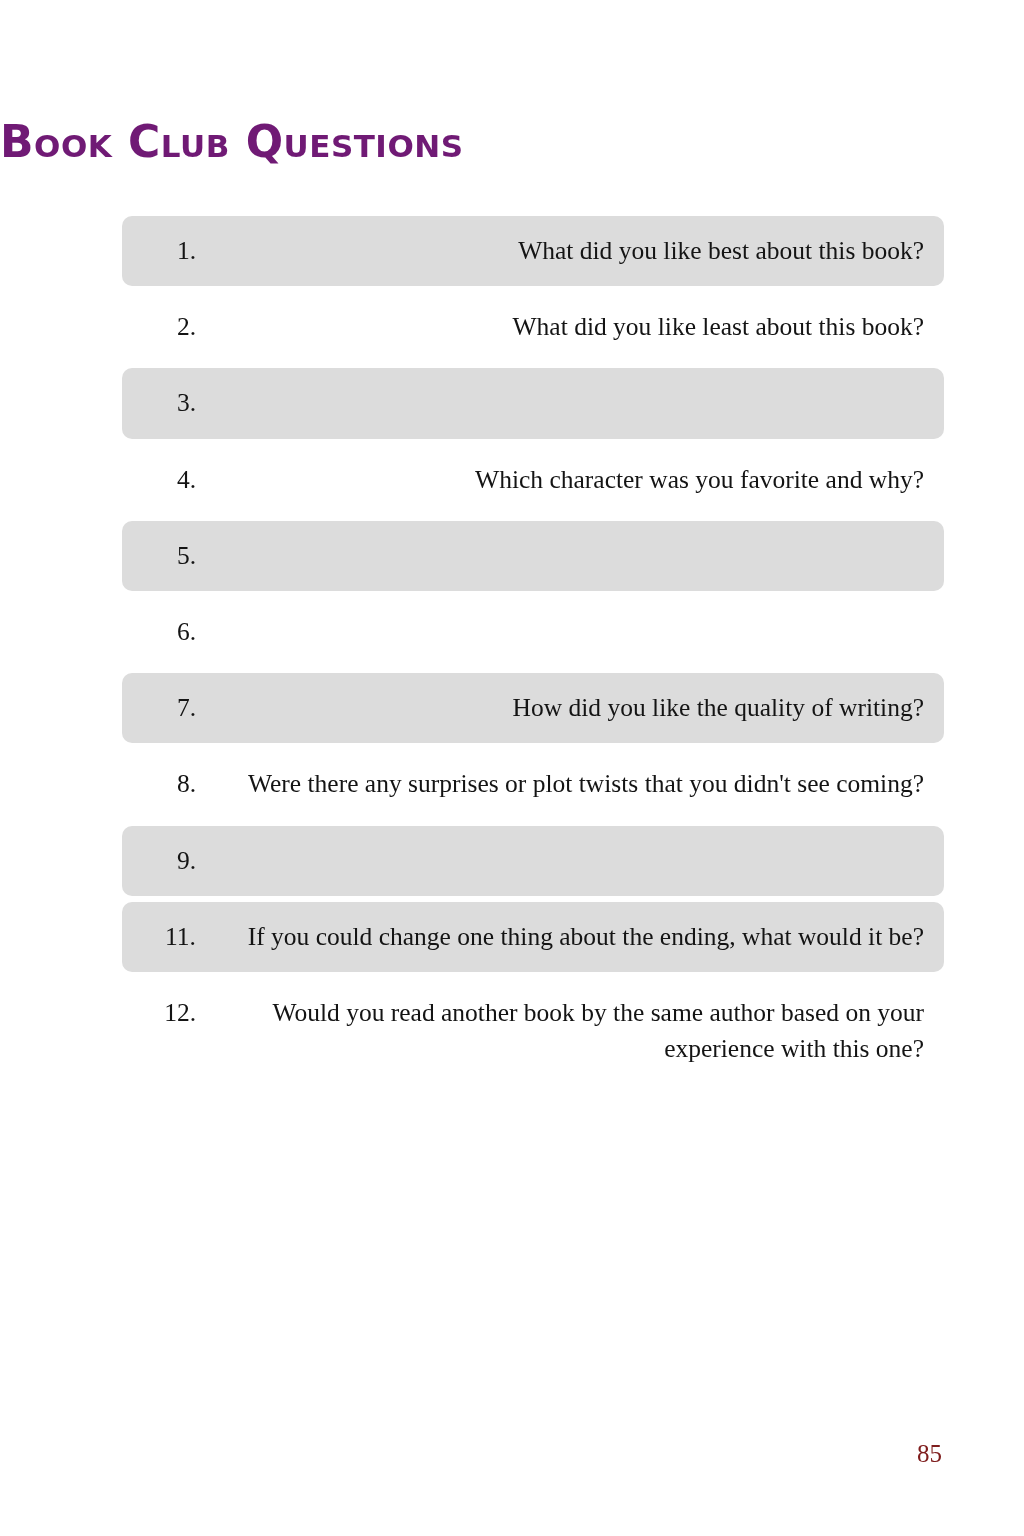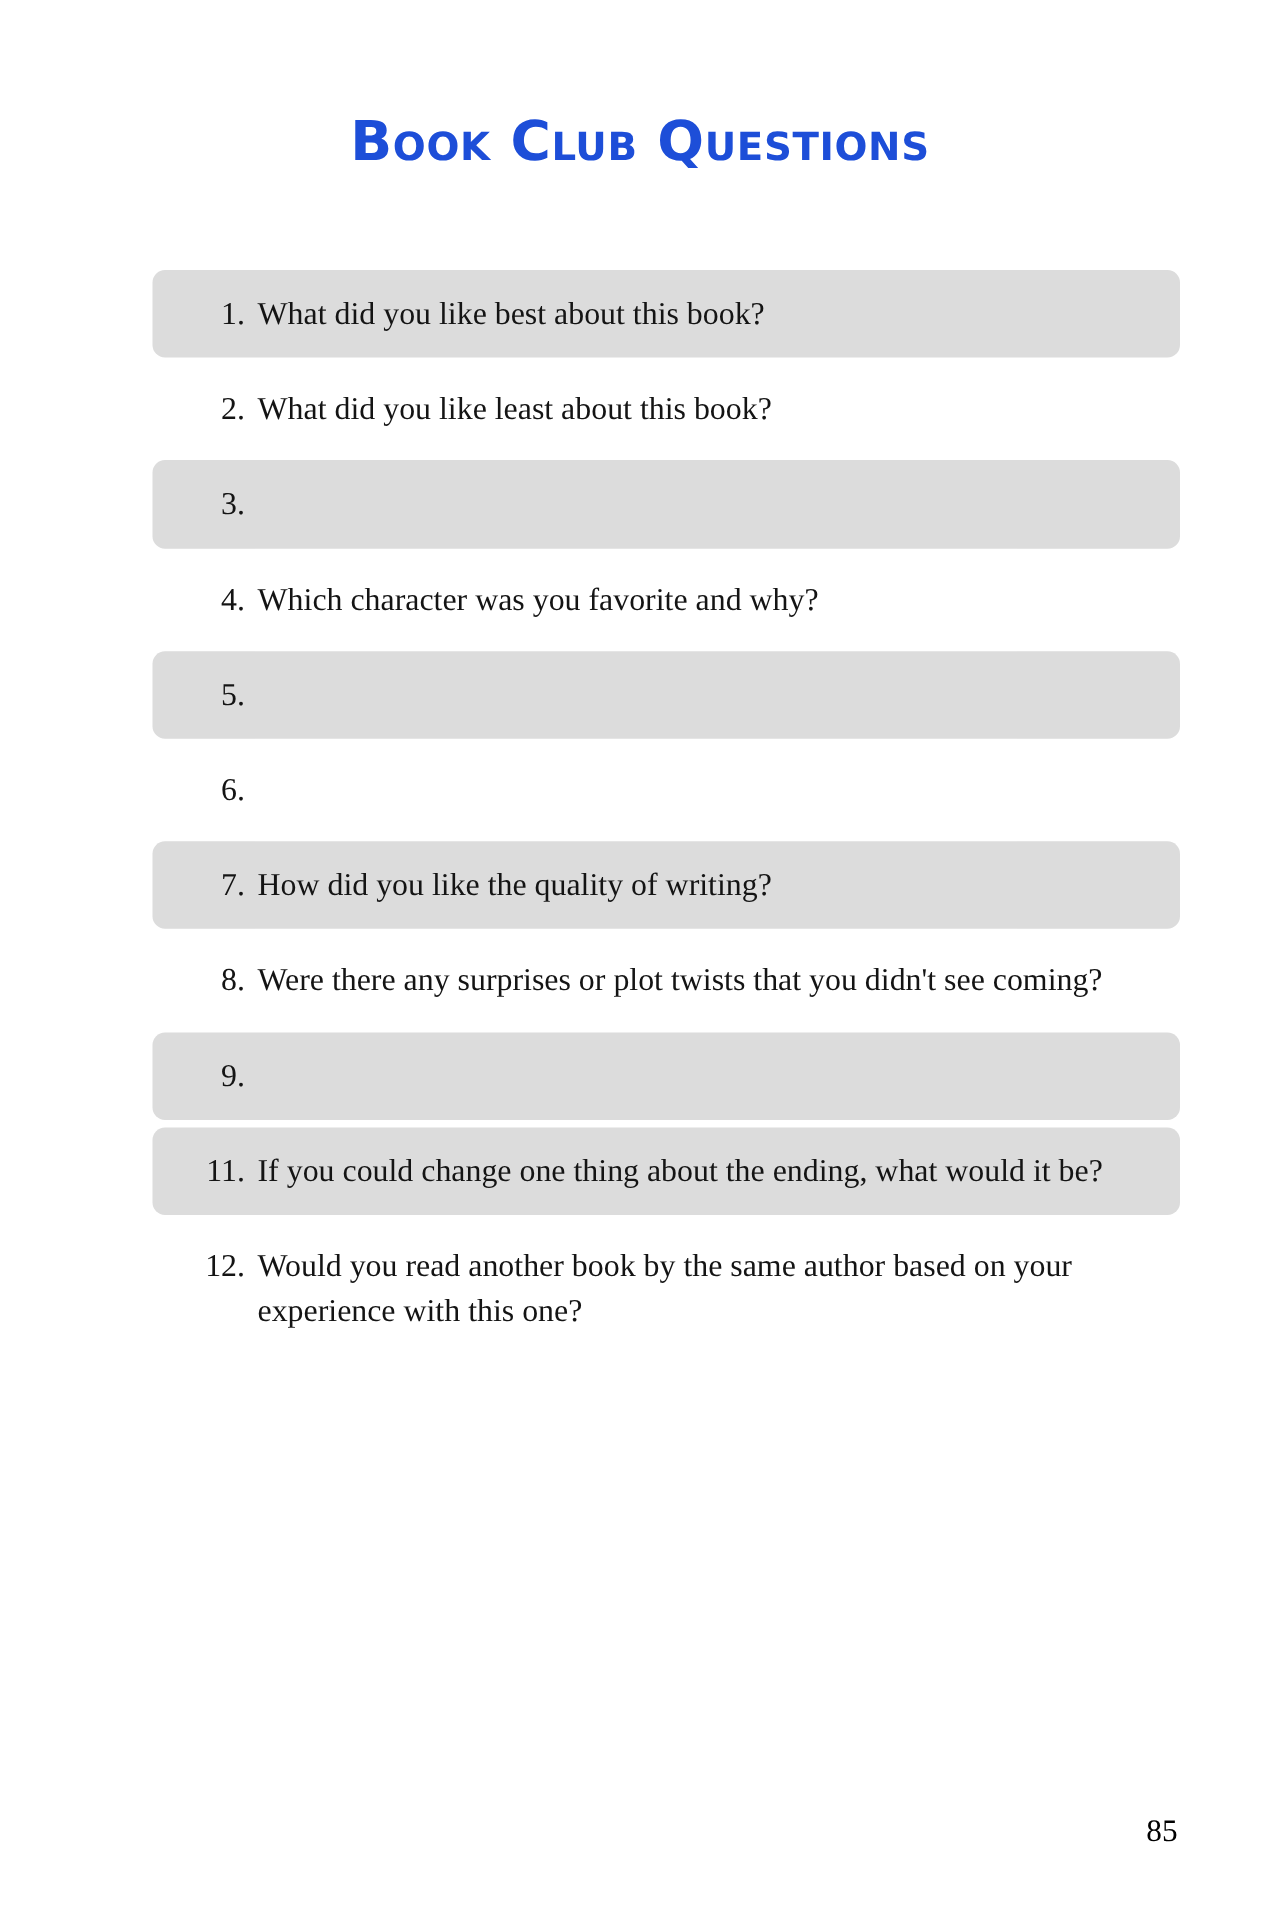--- a/index.html
+++ b/index.html
@@ -15,29 +15,29 @@
     position: relative;
     overflow: hidden;
   }
   .page {
     width: 1024px;
     height: 1536px;
     position: relative;
     box-sizing: border-box;
   }
   .page-title {
-    text-align: center;
+    text-align: left;
     font-family: "DejaVu Sans", sans-serif;
     font-weight: bold;
     font-size: 44px;
     letter-spacing: 0.5px;
     font-variant: small-caps;
-    color: #1d4ed8;
+    color: #701a75;
     margin: 0;
-    padding-top: 88px;
+    padding-top: 116px;
   }
   .questions {
     margin: 0;
     padding: 0;
     list-style: none;
     position: absolute;
     top: 216px;
     left: 122px;
     width: 822px;
   }
@@ -61,27 +61,28 @@
   }
   .q-num {
     flex: 0 0 auto;
     width: 52px;
     text-align: right;
     padding-right: 10px;
     white-space: nowrap;
   }
   .q-text {
     flex: 1 1 auto;
+    text-align: right;
   }
   .page-number {
     position: absolute;
     right: 82px;
-    bottom: 56px;
+    bottom: 68px;
     font-size: 25px;
-    color: #000000;
+    color: #7f1d1d;
     font-family: "Liberation Serif", serif;
   }
 </style>
 </head>
 <body>
 
 <div class="page">
 
   <h1 class="page-title">Book Club Questions</h1>
 

